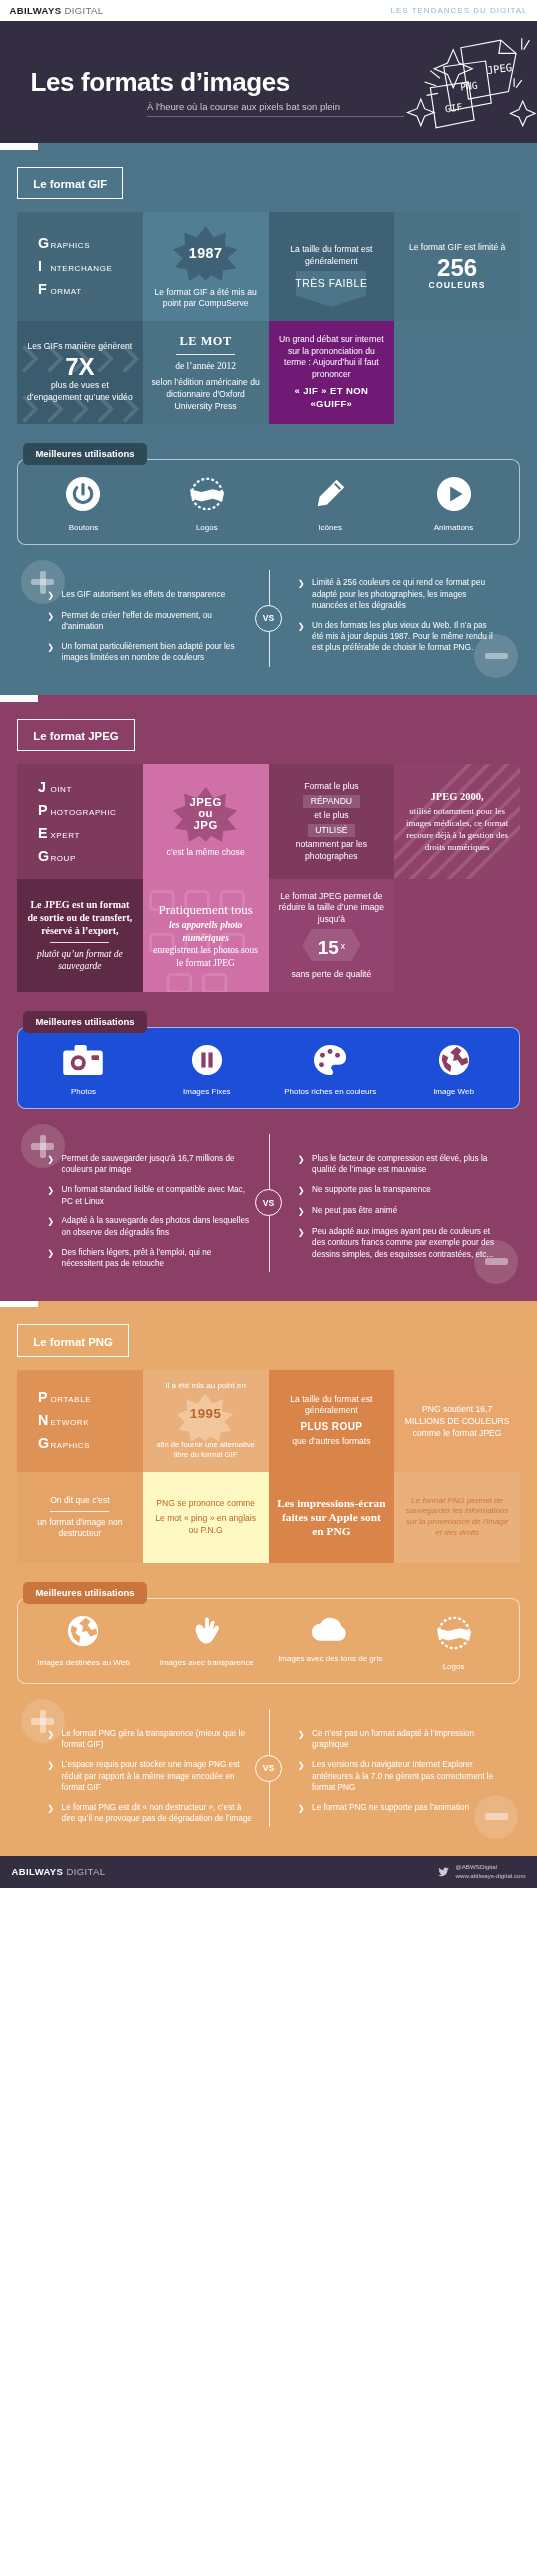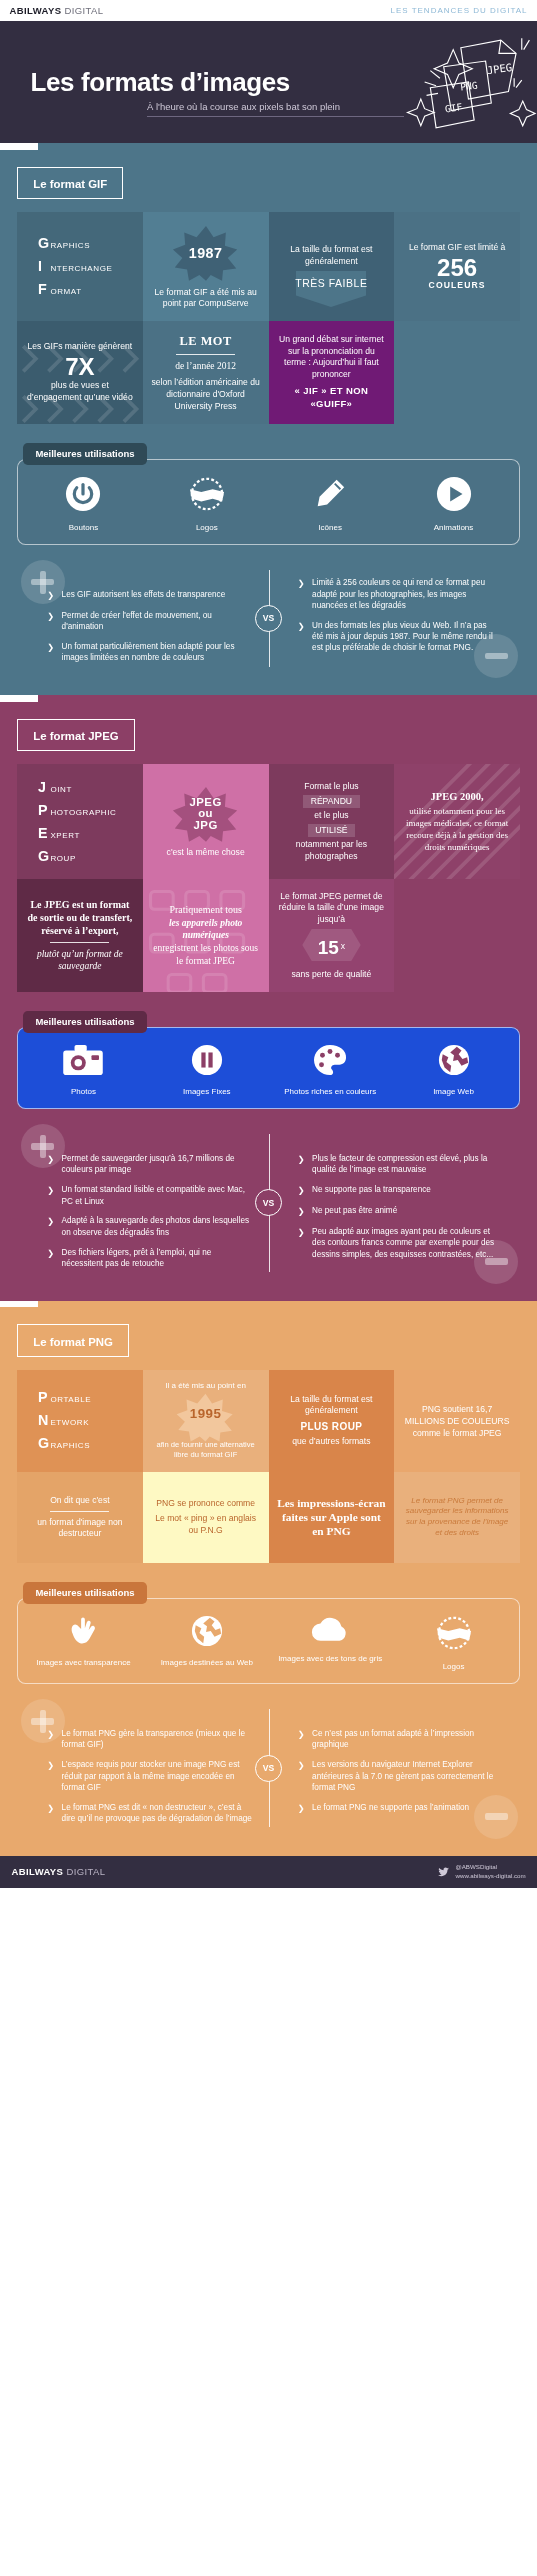--- a/index.html
+++ b/index.html
@@ -334,21 +334,21 @@
               <rect x="6" y="10" width="18" height="14" rx="3"></rect>
               <rect x="34" y="10" width="18" height="14" rx="3"></rect>
               <rect x="62" y="10" width="18" height="14" rx="3"></rect>
               <rect x="6" y="44" width="18" height="14" rx="3"></rect>
               <rect x="34" y="44" width="18" height="14" rx="3"></rect>
               <rect x="62" y="44" width="18" height="14" rx="3"></rect>
               <rect x="20" y="76" width="18" height="14" rx="3"></rect>
               <rect x="48" y="76" width="18" height="14" rx="3"></rect>
             </g>
           </svg>
-        <div style="position:relative;font-size:10px">Pratiquement tous</div>
+        <div style="position:relative;font-size:13px">Pratiquement tous</div>
         <b class="ital" style="position:relative;font-size:9.5px">les appareils photo numériques</b>
         <div style="position:relative;font-size:9.5px">enregistrent les photos sous le format JPEG</div>
       </div>
       <div class="cell j8">
         <div>Le format JPEG permet de réduire la taille d’une image jusqu’à</div>
         <div style="position:relative;margin:3.8px 0">
           <svg width="59" height="32" viewBox="0 0 62 34">
               <polygon points="10,0 52,0 62,17 52,34 10,34 0,17" fill="rgba(255,255,255,.12)"></polygon>
             </svg>
           <div style="position:absolute;inset:0;display:flex;align-items:center;justify-content:center;gap:1.9px">
@@ -501,34 +501,34 @@
         <b style="font-size:11.4px;line-height:1.25">Les impressions-écran faites sur Apple sont en PNG</b>
       </div>
       <div class="cell p8" style="color:#c97a3c">
         <div class="ital" style="font-size:8px">Le format PNG permet de sauvegarder les informations sur la provenance de l’image et des droits</div>
       </div>
     </div>
 
     <div class="uses-tab">Meilleures utilisations</div>
     <div class="uses-box">
       <div class="use">
-        <svg width="34" height="32" viewBox="0 0 36 34">
-            <path d="M7 20 c-3 -7 1 -12 5 -9 l4 4 V5 c0-3 4-3 4 0 v9 l2-6 c1-3 5-2 4 1 l-2 7 3-4 c2-2 5 1 3 4 l-5 9 c-2 4 -6 6 -10 5 -3-1 -6-4 -8-10 Z" fill="#fff"></path>
-          </svg>
-        <span>Images avec transparence</span>
-      </div>
-      <div class="use">
         <svg width="32" height="32" viewBox="0 0 34 34">
             <circle cx="17" cy="17" r="16" fill="#fff"></circle>
             <g fill="#e8a96d">
               <path d="M5 11 l6 3 -2 5 5 4 -1 7 -6 -5 -3 -8 Z"></path>
               <path d="M20 3 l5 4 -3 4 4 5 5 -2 1 6 -7 3 -4 -6 -5 1 1 -6 -4 -3 Z"></path>
             </g>
           </svg>
         <span>Images destinées au Web</span>
+      </div>
+      <div class="use">
+        <svg width="34" height="32" viewBox="0 0 36 34">
+            <path d="M7 20 c-3 -7 1 -12 5 -9 l4 4 V5 c0-3 4-3 4 0 v9 l2-6 c1-3 5-2 4 1 l-2 7 3-4 c2-2 5 1 3 4 l-5 9 c-2 4 -6 6 -10 5 -3-1 -6-4 -8-10 Z" fill="#fff"></path>
+          </svg>
+        <span>Images avec transparence</span>
       </div>
       <div class="use">
         <svg width="40" height="28.6" viewBox="0 0 42 30">
             <path d="M11 27 a9 9 0 0 1 0-18 a12 12 0 0 1 22 3 a8 8 0 0 1 -2 15 Z" fill="#fff"></path>
           </svg>
         <span>Images avec des tons de gris</span>
       </div>
       <div class="use">
         <svg width="42" height="36" viewBox="0 0 44 38">
             <circle cx="22" cy="19" r="16" fill="none" stroke="#fff" stroke-width="2.4" stroke-dasharray="3 2.3"></circle>

